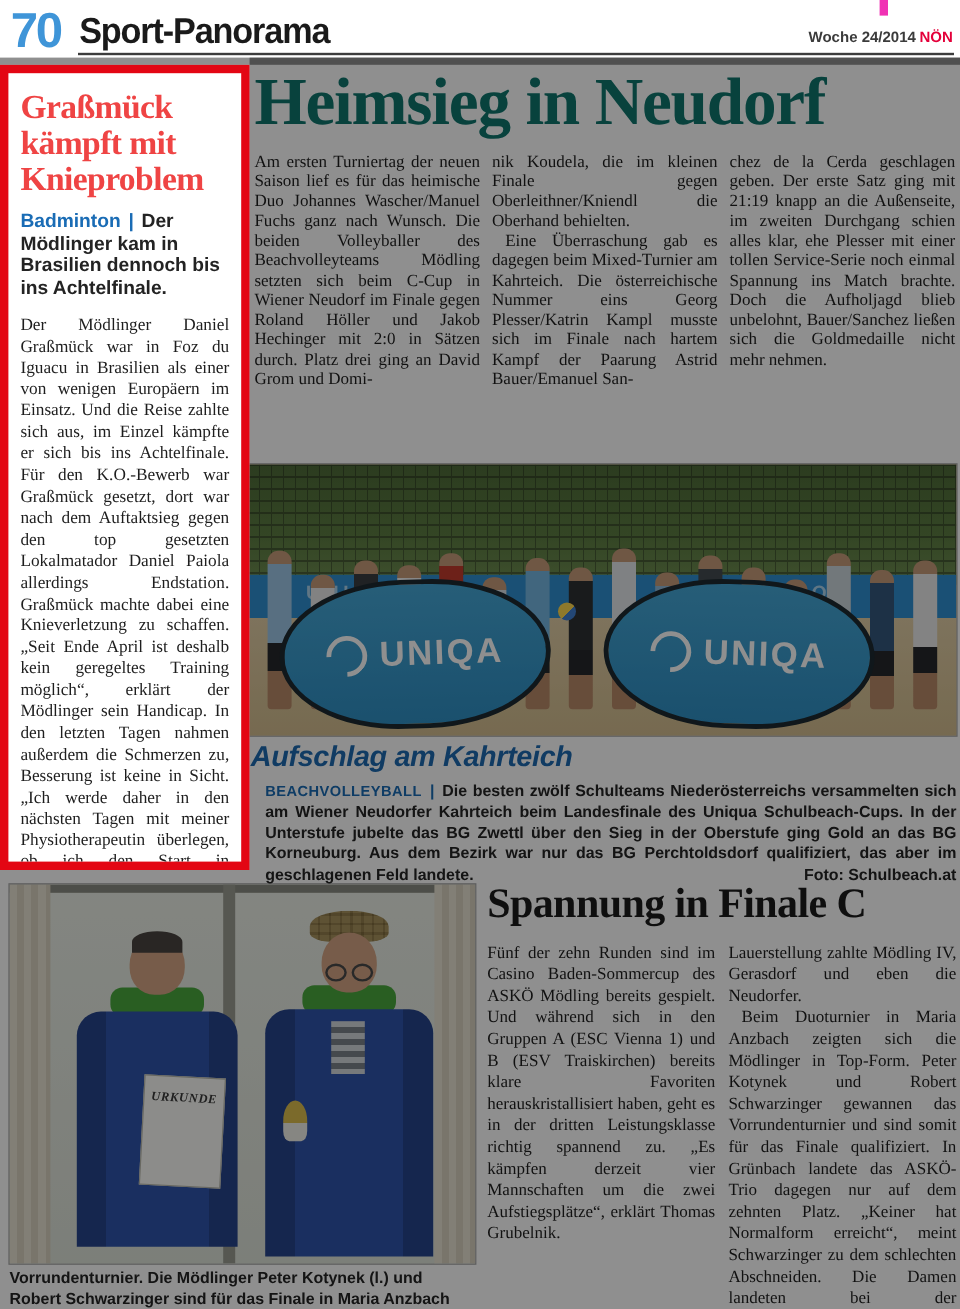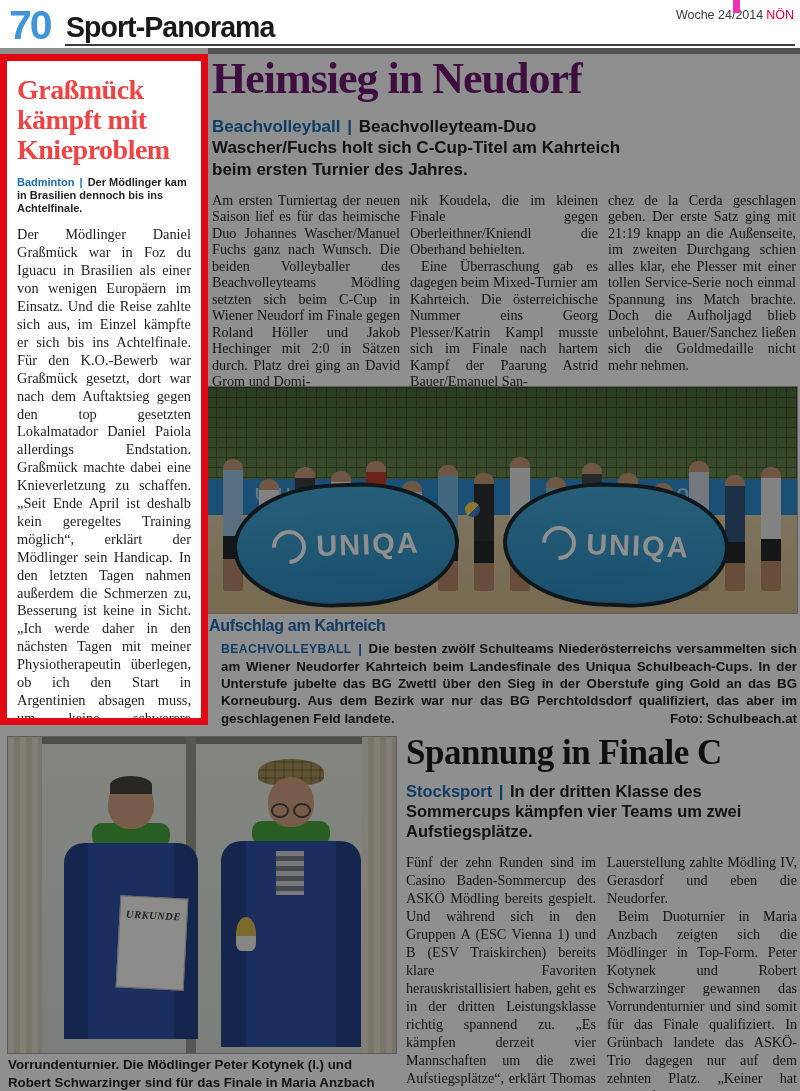--- a/index.html
+++ b/index.html
@@ -4,39 +4,39 @@
 <style>
   html,body{margin:0;padding:0;background:#fff;}
   .page{position:relative;width:800px;height:1091px;overflow:hidden;background:#fff;
         font-family:"Liberation Sans","DejaVu Sans",sans-serif;}
   
   .header{position:absolute;left:0;top:0;width:800px;height:48px;background:#fff;}
   .page-num{position:absolute;left:9px;top:2px;font-size:41px;font-weight:bold;
             color:var(--page_blue);letter-spacing:-2px;}
   .section-title{position:absolute;left:66px;top:10px;font-size:30px;font-weight:bold;
             color:#1a1a1a;letter-spacing:-1px;transform:scaleX(.95);transform-origin:left;}
-  .issue-block{position:absolute;right:6px;top:8px;font-size:12.5px;font-weight:normal;color:#3b3b3b;}
+  .issue-block{position:absolute;right:6px;top:24px;font-size:12.5px;font-weight:bold;color:#3b3b3b;}
   .issue-block .brand{color:var(--brand_red);margin-left:3px;}
   .header-rule{position:absolute;left:65px;right:5px;top:44px;height:2px;background:#3c3c3c;}
   .crop-mark{position:absolute;left:733px;top:0;width:7px;height:13px;background:#f032b4;}
   
   .red-box{position:absolute;left:0;top:54px;width:208px;height:671px;box-sizing:border-box;
            border:7px solid var(--accent_red);background:#fff;z-index:5;overflow:hidden;
            padding:6px 10px 0 10px;}
   .hl-headline{margin:8px 0 0 0;font-family:"Liberation Serif","DejaVu Serif",serif;
            font-size:28px;line-height:1.07;font-weight:bold;color:#ef4444;letter-spacing:-0.5px;}
-  .kicker-line{margin:11px 0 0 0;font-size:11px;line-height:1.17;font-weight:bold;color:#232323;}
+  .kicker-line{margin:11px 0 0 0;font-size:16px;line-height:1.17;font-weight:bold;color:#232323;}
   .kicker{color:var(--kicker_blue);}
   .sep{color:var(--kicker_blue);padding:0 2px;}
   .hl-body{margin:12px 0 0 0;font-family:"Liberation Serif","DejaVu Serif",serif;
            font-size:14.4px;line-height:17.9px;text-align:justify;color:#1e1e1e;}
   
   .main-art{position:absolute;left:212px;top:56px;width:585px;}
-  .main-headline{margin:0;font-family:"Liberation Serif","DejaVu Serif",serif;font-size:44px;
-           line-height:1.05;font-weight:bold;color:#701a75;letter-spacing:-1px;}
+  .main-headline{margin:0;font-family:"Liberation Serif","DejaVu Serif",serif;font-size:56px;
+           line-height:1.05;font-weight:bold;color:#0f766e;letter-spacing:-1px;}
   .main-subhead{margin:14px 0 0 0;width:440px;font-size:17px;line-height:1.25;font-weight:bold;color:#232323;}
   .cols3{display:flex;gap:10px;margin-top:12px;}
   .cols3 .col{width:188px;}
   .col p{margin:0;font-family:"Liberation Serif","DejaVu Serif",serif;font-size:14.2px;
          line-height:16.5px;text-align:justify;color:#1f1f1f;}
   .col p.indent{text-indent:11px;}
   
   .ph1{position:absolute;left:207px;top:387px;width:590px;height:226px;overflow:hidden;
        background:#d9c49c;outline:1px solid rgba(0,0,0,.35);}
   .ph1-trees{position:absolute;left:0;top:0;right:0;height:100px;
@@ -76,21 +76,21 @@
   .oval{position:absolute;bottom:6px;width:218px;height:116px;border:4px solid #1e2a30;
        border-radius:50%/55%;background:linear-gradient(180deg,#45a7d6 0%,#2f8fc4 100%);
        display:flex;align-items:center;justify-content:center;gap:10px;color:#fff;}
   .oval-l{left:26px;transform:rotate(-2deg);}
   .oval-r{left:296px;transform:rotate(2deg);}
   .q-icon{width:26px;height:26px;border:4px solid #fff;border-radius:50%;border-bottom-color:transparent;
        transform:rotate(45deg);}
   .oval .lbl{font-size:29px;font-weight:bold;letter-spacing:2px;}
   
   .cap-art{position:absolute;left:209px;top:617px;width:588px;}
-  .cap-headline{margin:0;font-size:16px;font-weight:bold;color:var(--caption_blue);letter-spacing:-0.3px;}
+  .cap-headline{margin:0;font-size:24px;font-weight:bold;color:var(--caption_blue);letter-spacing:-0.3px;font-style:italic;}
   .cap-body{position:relative;margin:5px 0 0 12px;font-size:13.3px;line-height:1.3;font-weight:bold;
        text-align:justify;color:#242424;}
   .cap-kicker{color:var(--kicker_blue);font-size:12.2px;letter-spacing:.4px;}
   .credit{position:absolute;right:0;bottom:0;font-weight:bold;color:#242424;}
   
   .gc-art{position:absolute;left:406px;top:733px;width:391px;}
   .gc-headline{margin:0;font-family:"Liberation Serif","DejaVu Serif",serif;font-size:35px;
        font-weight:bold;color:#1b1b1b;letter-spacing:-0.5px;}
   .gc-subhead{margin:8px 0 0 0;width:345px;font-size:16.5px;line-height:1.22;font-weight:bold;color:#232323;}
   .cols2{display:flex;gap:11px;margin-top:12px;}
@@ -165,25 +165,20 @@
     <p class="kicker-line">
       <span class="kicker">Badminton</span>
       <span class="sep">|</span>
       <span>Der Mödlinger kam in Brasilien dennoch bis ins Achtelfinale.</span>
     </p>
     <p class="hl-body">Der Mödlinger Daniel Graßmück war in Foz du Iguacu in Brasilien als einer von wenigen Europäern im Einsatz. Und die Reise zahlte sich aus, im Einzel kämpfte er sich bis ins Achtelfinale. Für den K.O.-Bewerb war Graßmück gesetzt, dort war nach dem Auftaktsieg gegen den top gesetzten Lokalmatador Daniel Paiola allerdings Endstation. Graßmück machte dabei eine Knieverletzung zu schaffen. „Seit Ende April ist deshalb kein geregeltes Training möglich“, erklärt der Mödlinger sein Handicap. In den letzten Tagen nahmen außerdem die Schmerzen zu, Besserung ist keine in Sicht. „Ich werde daher in den nächsten Tagen mit meiner Physiotherapeutin überlegen, ob ich den Start in Argentinien absagen muss, um keine schwerere Verletzung zu riskieren, die sich eventuell bis in die nächste Saison hineinzieht“, gab der Mödlinger zu bedenken. Nach seinem Ausscheiden nutze Graßmück noch die Zeit, um die Iguacu-Wasserfälle zu besichtigen.</p>
   </div>
 
   <div class="main-art">
     <h1 class="main-headline">Heimsieg in Neudorf</h1>
-    <p class="main-subhead">
-      <span class="kicker">Beachvolleyball</span>
-      <span class="sep">|</span>
-      <span>Beachvolleyteam-Duo Wascher/Fuchs holt sich C-Cup-Titel am Kahrteich beim ersten Turnier des Jahres.</span>
-    </p>
     <div class="cols3">
       <div class="col">
         <p>Am ersten Turniertag der neuen Saison lief es für das heimische Duo Johannes Wascher/Manuel Fuchs ganz nach Wunsch. Die beiden Volleyballer des Beachvolleyteams Mödling setzten sich beim C-Cup in Wiener Neudorf im Finale gegen Roland Höller und Jakob Hechinger mit 2:0 in Sätzen durch. Platz drei ging an David Grom und Domi-</p>
       </div>
       <div class="col">
         <p>nik Koudela, die im kleinen Finale gegen Oberleithner/Kniendl die Oberhand behielten.</p>
         <p class="indent">Eine Überraschung gab es dagegen beim Mixed-Turnier am Kahrteich. Die österreichische Nummer eins Georg Plesser/Katrin Kampl musste sich im Finale nach hartem Kampf der Paarung Astrid Bauer/Emanuel San-</p>
       </div>
       <div class="col">
         <p>chez de la Cerda geschlagen geben. Der erste Satz ging mit 21:19 knapp an die Außenseite, im zweiten Durchgang schien alles klar, ehe Plesser mit einer tollen Service-Serie noch einmal Spannung ins Match brachte. Doch die Aufholjagd blieb unbelohnt, Bauer/Sanchez ließen sich die Goldmedaille nicht mehr nehmen.</p>
@@ -233,25 +228,20 @@
     <p class="cap-body">
       <span class="cap-kicker">BEACHVOLLEYBALL</span>
       <span class="sep">|</span>
       <span>Die besten zwölf Schulteams Niederösterreichs versammelten sich am Wiener Neudorfer Kahrteich beim Landesfinale des Uniqua Schulbeach-Cups. In der Unterstufe jubelte das BG Zwettl über den Sieg in der Oberstufe ging Gold an das BG Korneuburg. Aus dem Bezirk war nur das BG Perchtoldsdorf qualifiziert, das aber im geschlagenen Feld landete.</span>
       <span class="credit">Foto: Schulbeach.at</span>
     </p>
   </div>
 
   <div class="gc-art">
     <h2 class="gc-headline">Spannung in Finale C</h2>
-    <p class="gc-subhead">
-      <span class="kicker">Stocksport</span>
-      <span class="sep">|</span>
-      <span>In der dritten Klasse des Sommercups kämpfen vier Teams um zwei Aufstiegsplätze.</span>
-    </p>
     <div class="cols2">
       <div class="col">
         <p>Fünf der zehn Runden sind im Casino Baden-Sommercup des ASKÖ Mödling bereits gespielt. Und während sich in den Gruppen A (ESC Vienna 1) und B (ESV Traiskirchen) bereits klare Favoriten herauskristallisiert haben, geht es in der dritten Leistungsklasse richtig spannend zu. „Es kämpfen derzeit vier Mannschaften um die zwei Aufstiegsplätze“, erklärt Thomas Grubelnik.</p>
 
       </div>
       <div class="col">
         <p>Lauerstellung zahlte Mödling IV, Gerasdorf und eben die Neudorfer.</p>
         <p class="indent">Beim Duoturnier in Maria Anzbach zeigten sich die Mödlinger in Top-Form. Peter Kotynek und Robert Schwarzinger gewannen das Vorrundenturnier und sind somit für das Finale qualifiziert. In Grünbach landete das ASKÖ-Trio dagegen nur auf dem zehnten Platz. „Keiner hat Normalform erreicht“, meint Schwarzinger zu dem schlechten Abschneiden. Die Damen landeten bei der Landesmeisterschaft auf Platz 6.</p>
       </div>
     </div>

